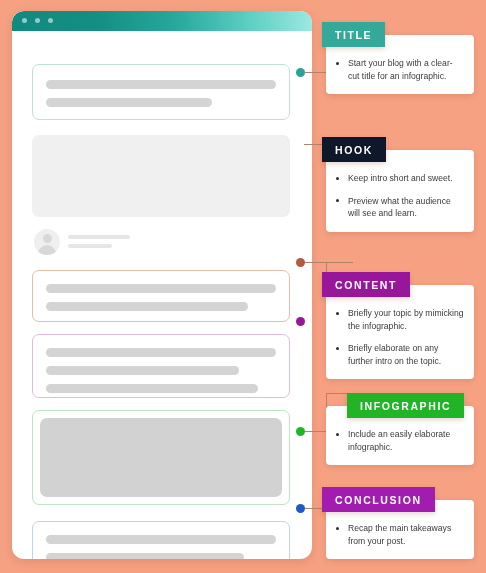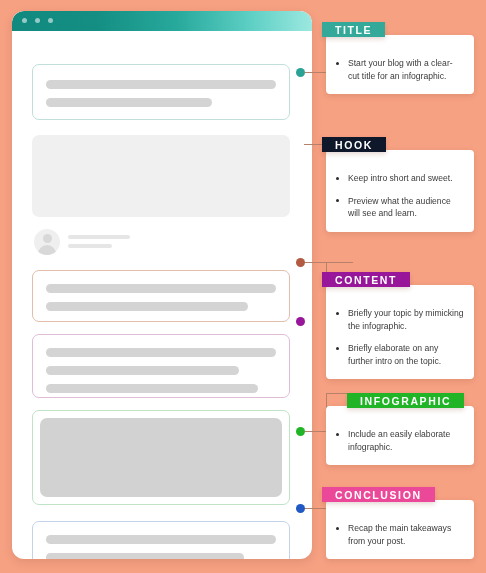--- a/index.html
+++ b/index.html
@@ -119,21 +119,21 @@
     position:absolute;
     width:148px;
     background:#ffffff;
     border-radius:4px;
     box-shadow:0 2px 6px rgba(130,70,45,.20);
     box-sizing:border-box;
   }
   .info-badge{
     position:absolute;
     top:-13px; left:-4px;
-    height:15px;
+    height:25px;
     padding:0 13px;
     display:flex;align-items:center;
     color:#fff;
     font-size:10.5px;
     font-weight:bold;
     letter-spacing:1.6px;
     white-space:nowrap;
     box-shadow:0 2px 5px rgba(130,70,45,.22);
   }
   .info-body{
@@ -273,19 +273,19 @@
 <div class="info-card" style="left:326px;top:406px;">
   <div class="info-badge" style="background:#20b426;margin-left:25px;">INFOGRAPHIC</div>
   <div class="info-body">
     <ul>
       <li>Include an easily elaborate infographic.</li>
     </ul>
   </div>
 </div>
 
 <div class="info-card" style="left:326px;top:500px;">
-  <div class="info-badge" style="background:#ec4899;text-align:right;">CONCLUSION</div>
+  <div class="info-badge" style="background:#a21caf;text-align:right;">CONCLUSION</div>
   <div class="info-body">
     <ul>
       <li>Recap the main takeaways from your post.</li>
     </ul>
   </div>
 </div>
 
 </body></html>

